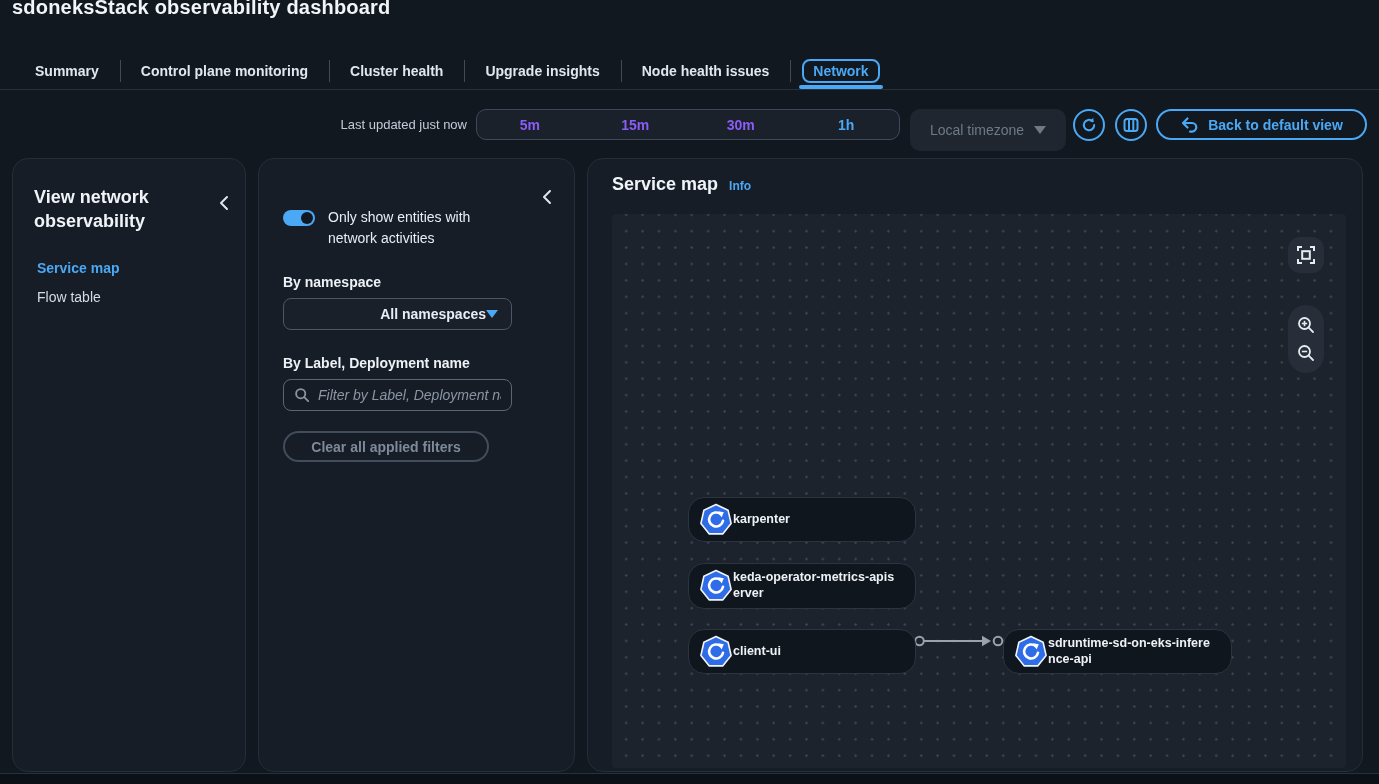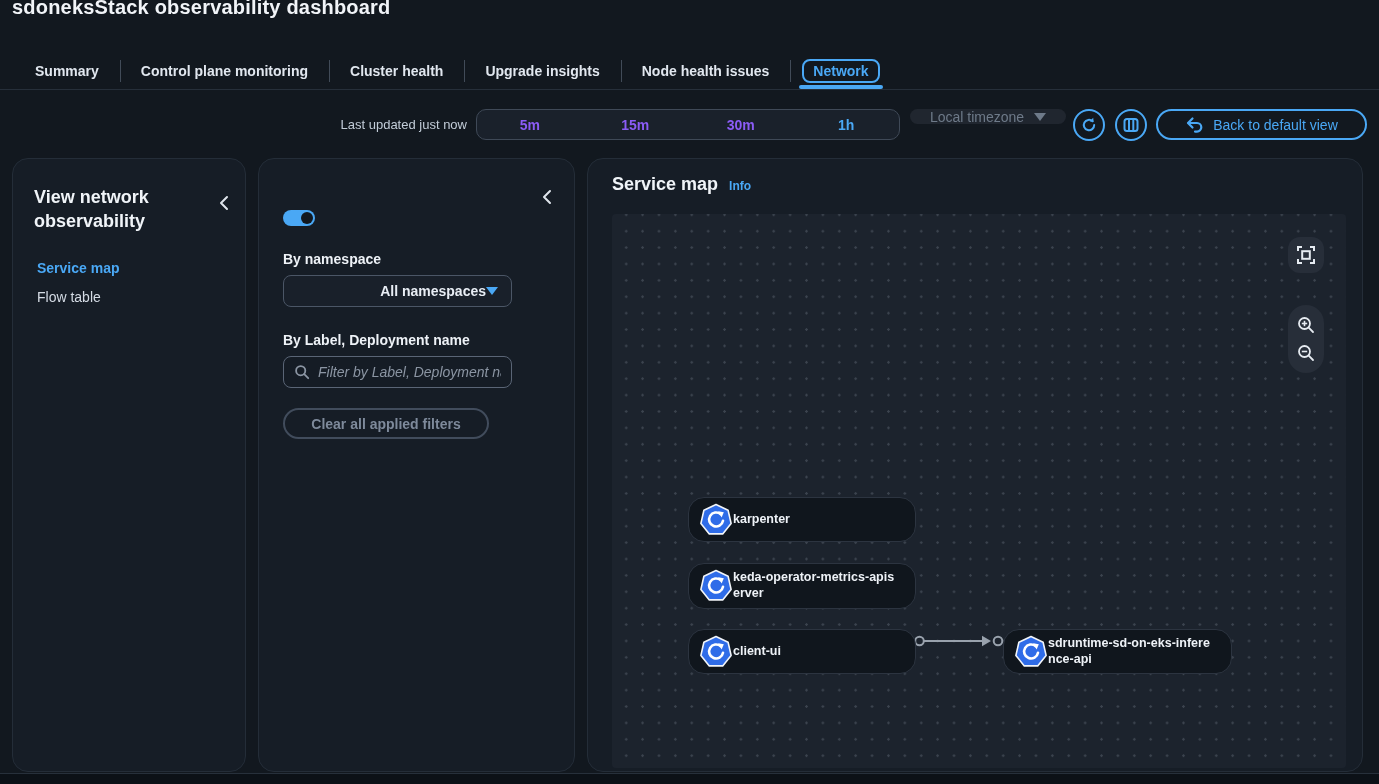--- a/index.html
+++ b/index.html
@@ -41,34 +41,34 @@
   .segmented {
     position:absolute; left:476px; top:0; width:424px; height:31px;
     background:#1a212b; border:1px solid #3f4957; border-radius:10px; display:flex;
   }
   .segment {
     flex:1; display:flex; align-items:center; justify-content:center;
     font-size:14px; font-weight:bold; color:#8b5cf6; cursor:pointer;
   }
   .segment.selected { color:#4aa8f5; }
   .tz-select {
-    position:absolute; left:910px; top:0; width:156px; height:15px; background:#20262f;
+    position:absolute; left:910px; top:0; width:156px; height:42px; background:#20262f;
     border-radius:10px; display:flex; align-items:center; justify-content:center; gap:10px;
     color:#6e7a89; font-size:14px; cursor:default;
   }
   .caret-down { width:0; height:0; border-left:6px solid transparent; border-right:6px solid transparent; border-top:8px solid #6e7a89; }
   .caret-down.blue { border-top-color:#4aa8f5; }
   .icon-circle-btn {
     position:absolute; top:0; width:32px; height:32px; border:2px solid #4aa8f5; border-radius:50%;
     display:flex; align-items:center; justify-content:center; background:transparent; cursor:pointer;
   }
   .back-btn {
     position:absolute; left:1156px; top:0; height:31px; width:211px;
     border:2px solid #4aa8f5; border-radius:17px; display:flex; align-items:center; justify-content:center;
-    gap:9px; color:#4aa8f5; font-size:14px; font-weight:normal; background:transparent; cursor:pointer;
+    gap:9px; color:#4aa8f5; font-size:14px; font-weight:bold; background:transparent; cursor:pointer;
   }
   
   .card {
     position:absolute; top:158px; bottom:12px; background:#161d26;
     border:1px solid #242d38; border-radius:16px;
   }
   #card-view { left:12px; width:234px; }
   #card-filter { left:258px; width:317px; }
   #card-map { left:587px; width:776px; }
   .panel-chevron {
@@ -227,20 +227,21 @@
     <button class="panel-chevron" style="right:20px; top:30px;">
       <svg width="14" height="16" viewBox="0 0 14 16">
         <path d="M10 2 L4 8 L10 14" fill="none" stroke="#dfe5ec" stroke-width="2" stroke-linecap="round" stroke-linejoin="round"></path>
       </svg>
     </button>
 
     <div class="toggle-row">
       <div class="toggle">
         <div class="toggle-knob"></div>
       </div>
+      <div class="toggle-label">Only show entities with network activities</div>
     </div>
 
     <div class="field-label">By namespace</div>
     <div class="select-box">
       <span class="select-value">All namespaces</span>
       <span class="caret-down blue"></span>
     </div>
 
     <div class="field-label">By Label, Deployment name</div>
     <div class="search-box">

